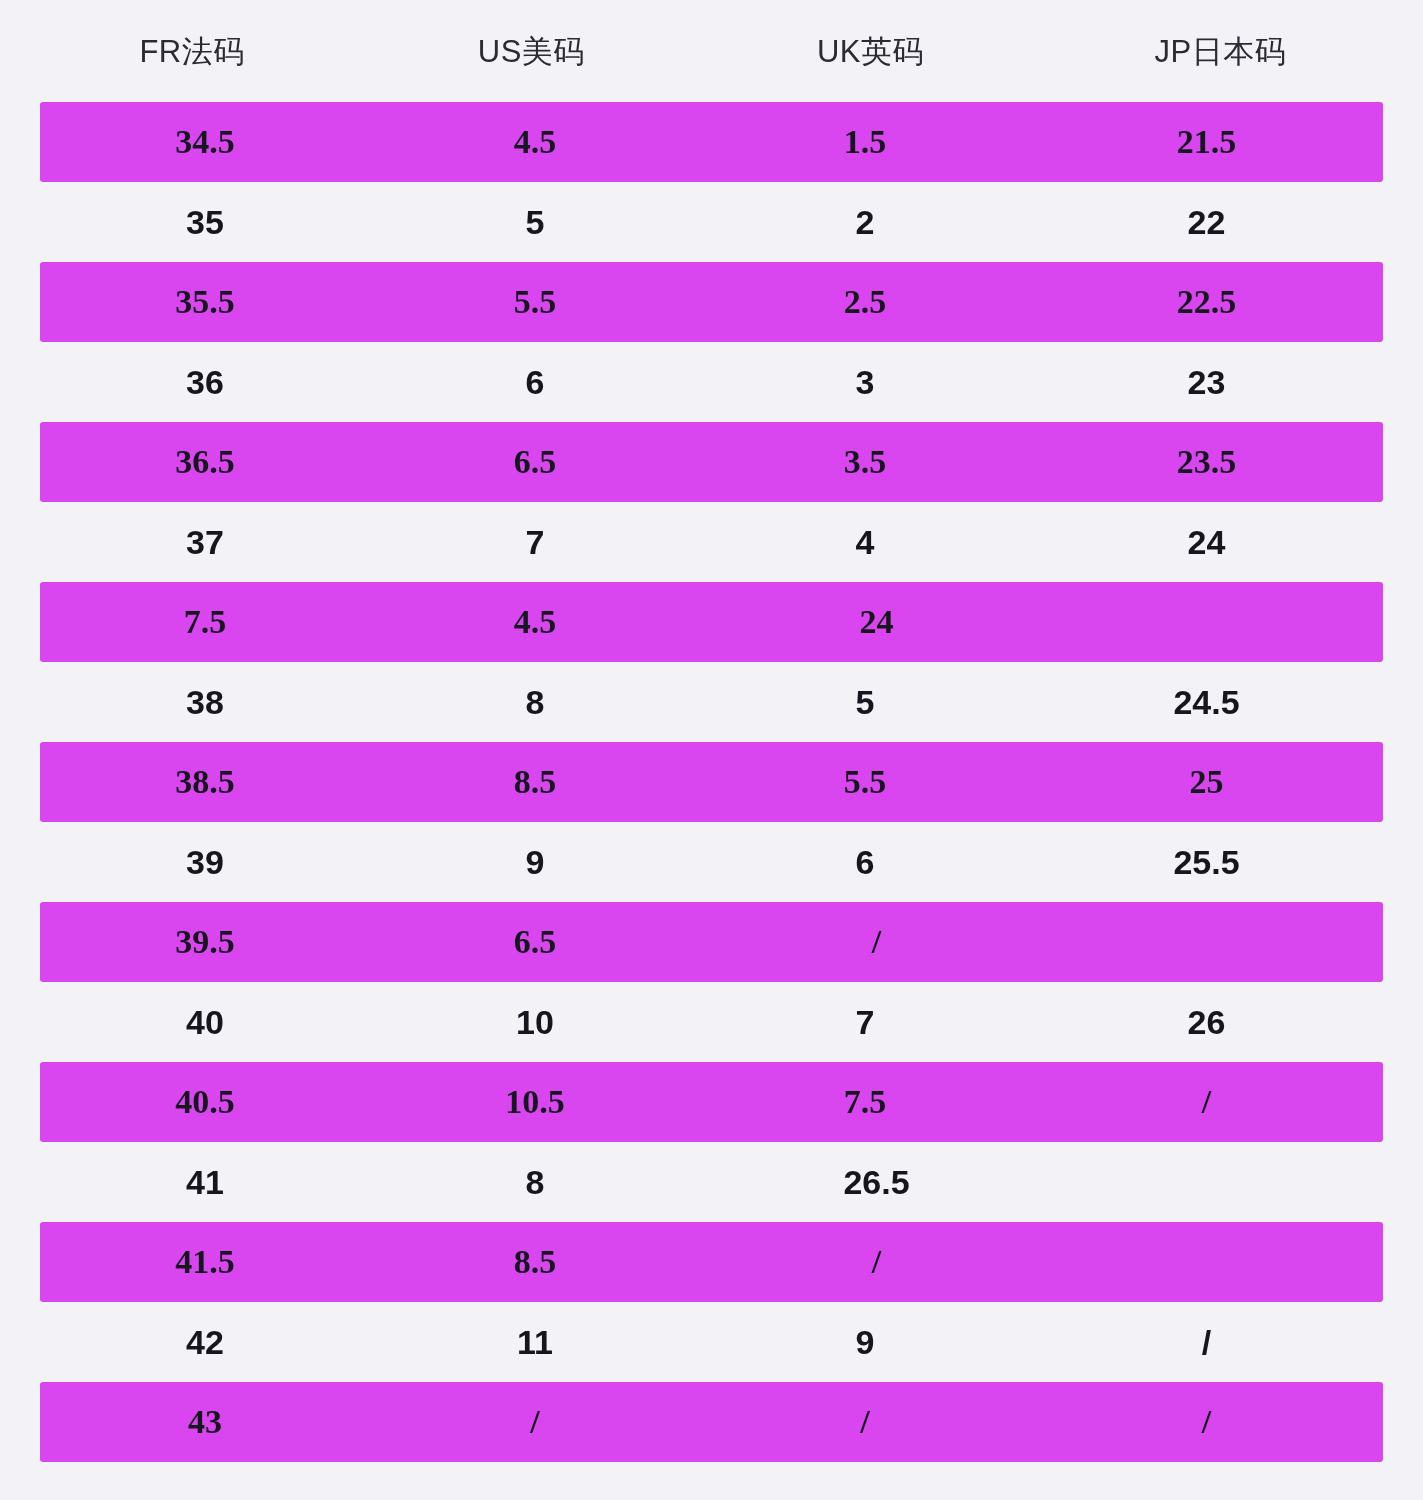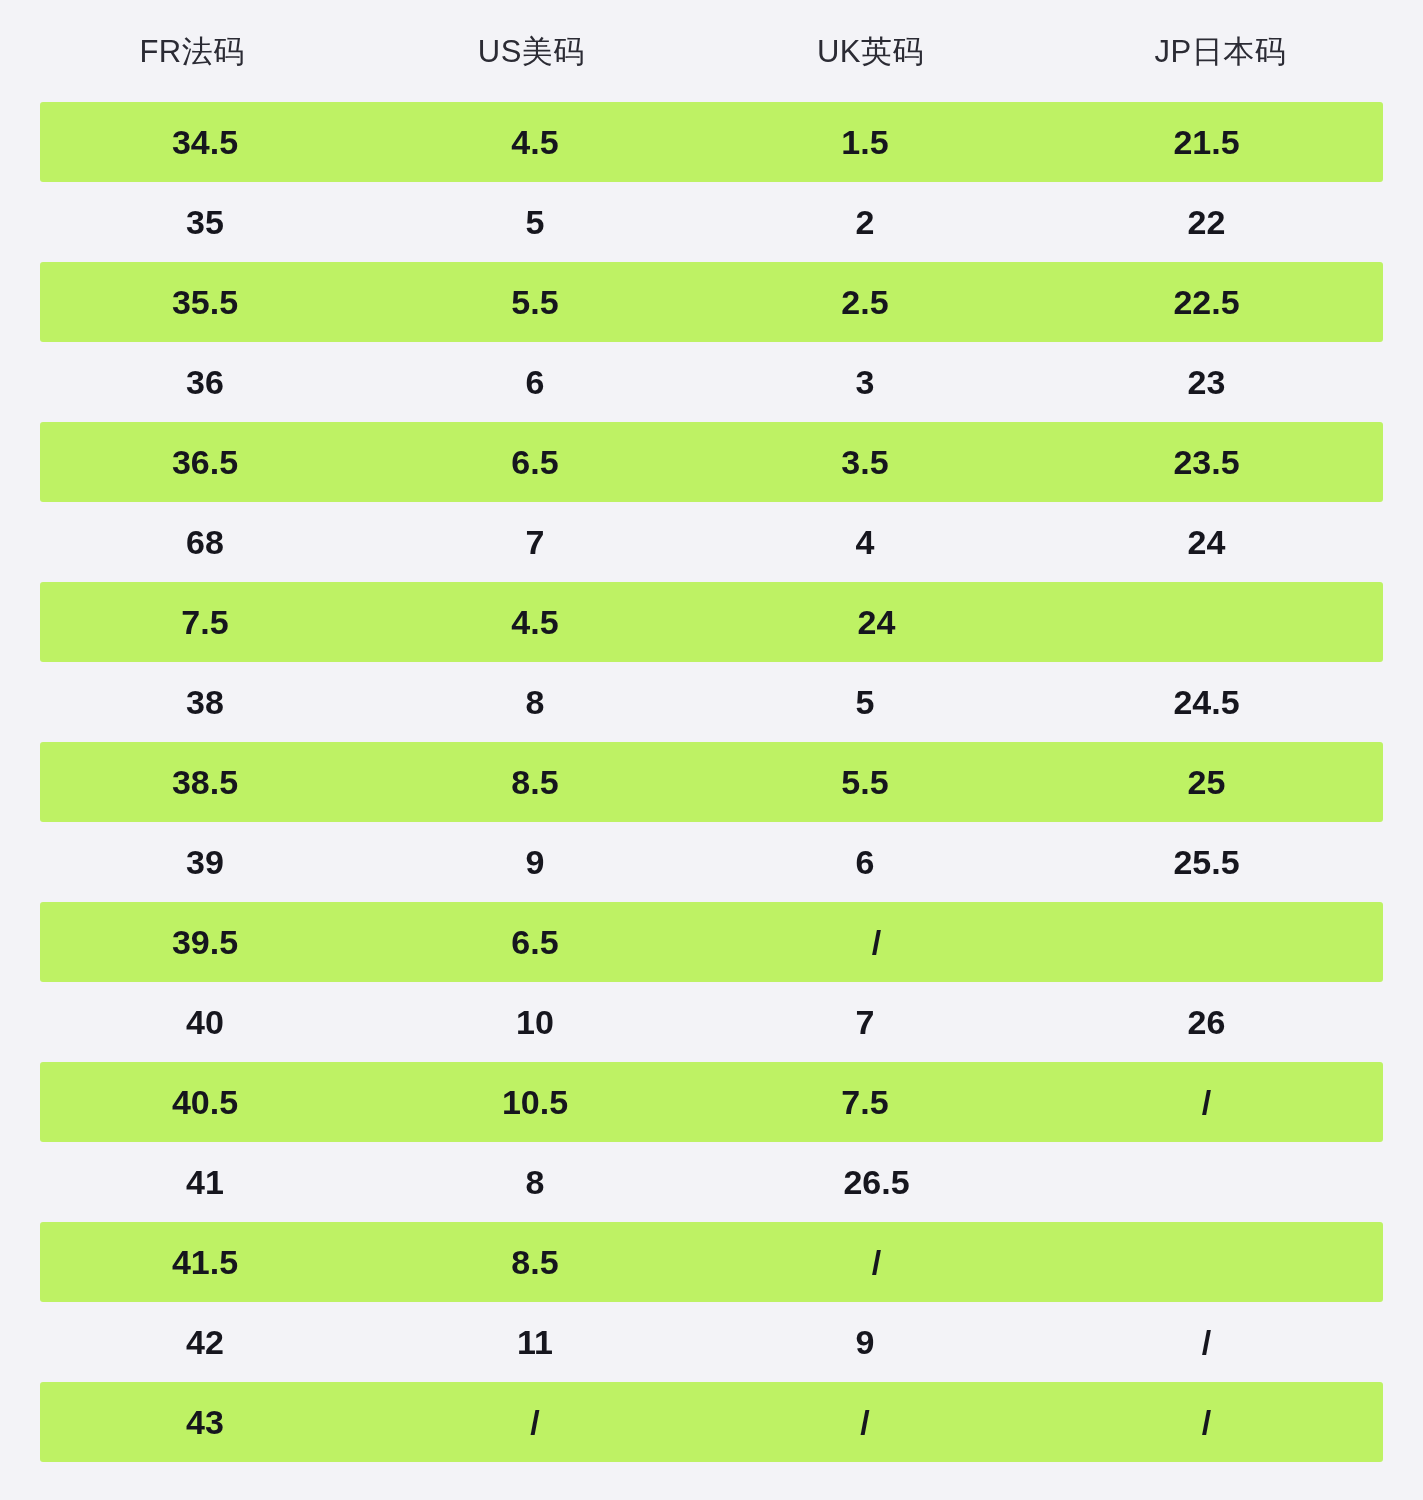--- a/index.html
+++ b/index.html
@@ -48,21 +48,22 @@
   .row {
     display: flex;
     align-items: center;
     height: 80px;
     margin: 0 40px;
     box-sizing: border-box;
     background: transparent;
     border-radius: 3px;
   }
   .row.odd {
-    background: #bef264;
+    background: #d946ef;
+    font-family: Liberation Serif, serif;
   }
   .row .cell {
     font-size: 34px;
     font-weight: 700;
     color: #16161e;
     text-align: center;
     line-height: 1;
     white-space: nowrap;
   }
 
@@ -113,21 +114,21 @@
         <div class="cell col-2">3</div>
         <div class="cell col-3">23</div>
       </div>
       <div class="row odd">
         <div class="cell col-0">36.5</div>
         <div class="cell col-1">6.5</div>
         <div class="cell col-2">3.5</div>
         <div class="cell col-3">23.5</div>
       </div>
       <div class="row even">
-        <div class="cell col-0">68</div>
+        <div class="cell col-0">37</div>
         <div class="cell col-1">7</div>
         <div class="cell col-2">4</div>
         <div class="cell col-3">24</div>
       </div>
       <div class="row odd">
         <div class="cell col-1">7.5</div>
         <div class="cell col-2">4.5</div>
         <div class="cell col-3">24</div>
       </div>
       <div class="row even">

